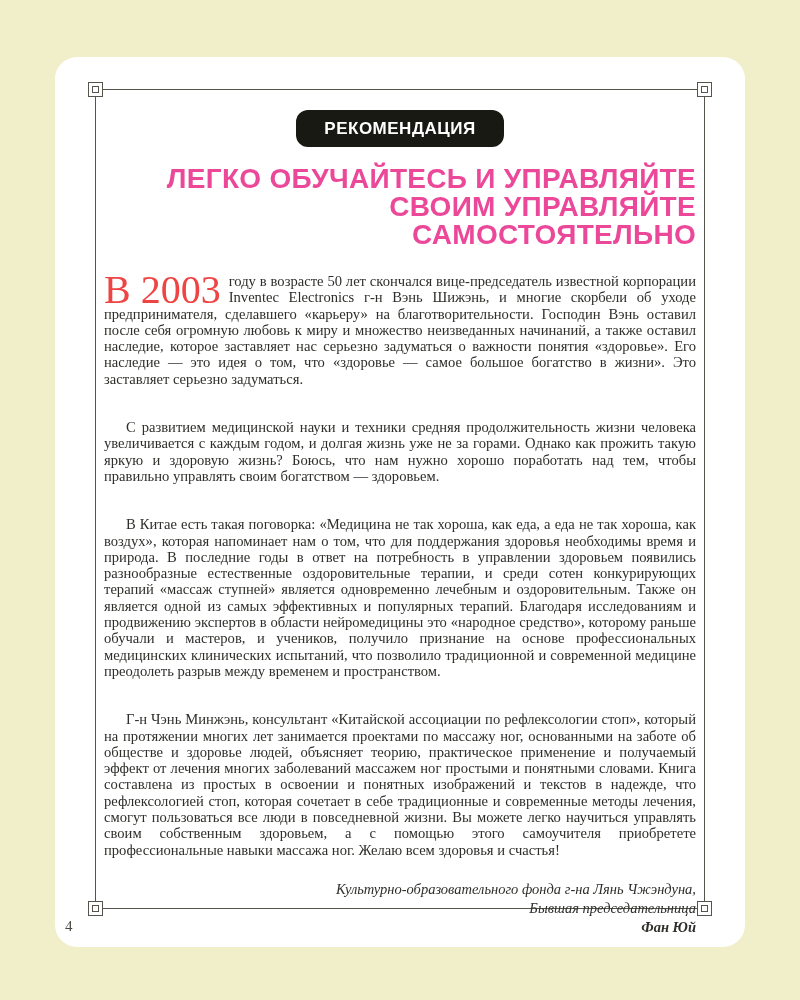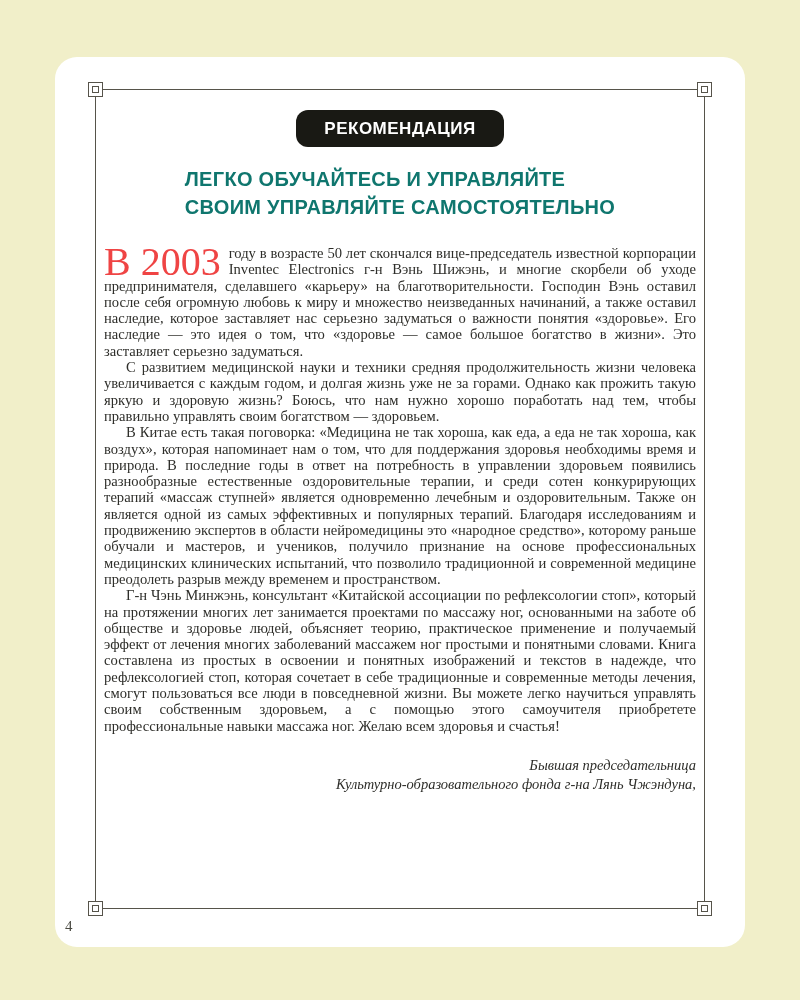--- a/index.html
+++ b/index.html
@@ -64,40 +64,40 @@
     font-family: "Liberation Sans", sans-serif;
     font-weight: bold;
     font-size: 17px;
     letter-spacing: 0.5px;
     padding: 10px 28px;
     border-radius: 12px;
     line-height: 1;
   }
   .heading {
     margin: 18px 0 0 0;
-    text-align: left;
+    text-align: right;
     font-family: "Liberation Sans", sans-serif;
     font-weight: bold;
-    font-size: 20px;
+    font-size: 28px;
     line-height: 28px;
-    color: #0f766e;
+    color: #ec4899;
     letter-spacing: 0.3px;
   }
   .heading .hline { display: block; }
 
   .bodytext {
     margin-top: 24px;
     width: 100%;
     color: #2e2e2a;
     font-size: 14.6px;
     line-height: 16.3px;
     text-align: justify;
   }
   .para { margin: 0; }
-  .para.indent { text-indent: 22px; }
+  .para.indent { text-indent: 22px; margin-top: 32px; }
   .dropcap {
     float: left;
     font-size: 40px;
     line-height: 31px;
     margin: 1px 8px 0 0;
     color: #ef4444;
   }
 
   .signature {
     margin-top: 22px;
@@ -148,20 +148,21 @@
     </h1>
 
     <div class="bodytext">
       <p class="para first"><span class="dropcap">В 2003</span><span>году в возрасте 50 лет скончался вице-председатель известной корпорации Inventec Electronics г-н Вэнь Шижэнь, и многие скорбели об уходе предпринимателя, сделавшего «карьеру» на благотворительности. Господин Вэнь оставил после себя огромную любовь к миру и множество неизведанных начинаний, а также оставил наследие, которое заставляет нас серьезно задуматься о важности понятия «здоровье». Его наследие — это идея о том, что «здоровье — самое большое богатство в жизни». Это заставляет серьезно задуматься.</span></p>
       <p class="para indent">С развитием медицинской науки и техники средняя продолжительность жизни человека увеличивается с каждым годом, и долгая жизнь уже не за горами. Однако как прожить такую яркую и здоровую жизнь? Боюсь, что нам нужно хорошо поработать над тем, чтобы правильно управлять своим богатством — здоровьем.</p>
       <p class="para indent">В Китае есть такая поговорка: «Медицина не так хороша, как еда, а еда не так хороша, как воздух», которая напоминает нам о том, что для поддержания здоровья необходимы время и природа. В последние годы в ответ на потребность в управлении здоровьем появились разнообразные естественные оздоровительные терапии, и среди сотен конкурирующих терапий «массаж ступней» является одновременно лечебным и оздоровительным. Также он является одной из самых эффективных и популярных терапий. Благодаря исследованиям и продвижению экспертов в области нейромедицины это «народное средство», которому раньше обучали и мастеров, и учеников, получило признание на основе профессиональных медицинских клинических испытаний, что позволило традиционной и современной медицине преодолеть разрыв между временем и пространством.</p>
       <p class="para indent">Г-н Чэнь Минжэнь, консультант «Китайской ассоциации по рефлексологии стоп», который на протяжении многих лет занимается проектами по массажу ног, основанными на заботе об обществе и здоровье людей, объясняет теорию, практическое применение и получаемый эффект от лечения многих заболеваний массажем ног простыми и понятными словами. Книга составлена из простых в освоении и понятных изображений и текстов в надежде, что рефлексологией стоп, которая сочетает в себе традиционные и современные методы лечения, смогут пользоваться все люди в повседневной жизни. Вы можете легко научиться управлять своим собственным здоровьем, а с помощью этого самоучителя приобретете профессиональные навыки массажа ног. Желаю всем здоровья и счастья!</p>
     </div>
 
     <div class="signature">
+      <div class="sig-line">Культурно-образовательного фонда г-на Лянь Чжэндуна,</div>
       <div class="sig-line">Бывшая председательница</div>
-      <div class="sig-line">Культурно-образовательного фонда г-на Лянь Чжэндуна,</div>
+      <div class="sig-name">Фан Юй</div>
     </div>
 
   </div>
 
   <div class="page-number">4</div>
 </div>
 
 </body></html>

